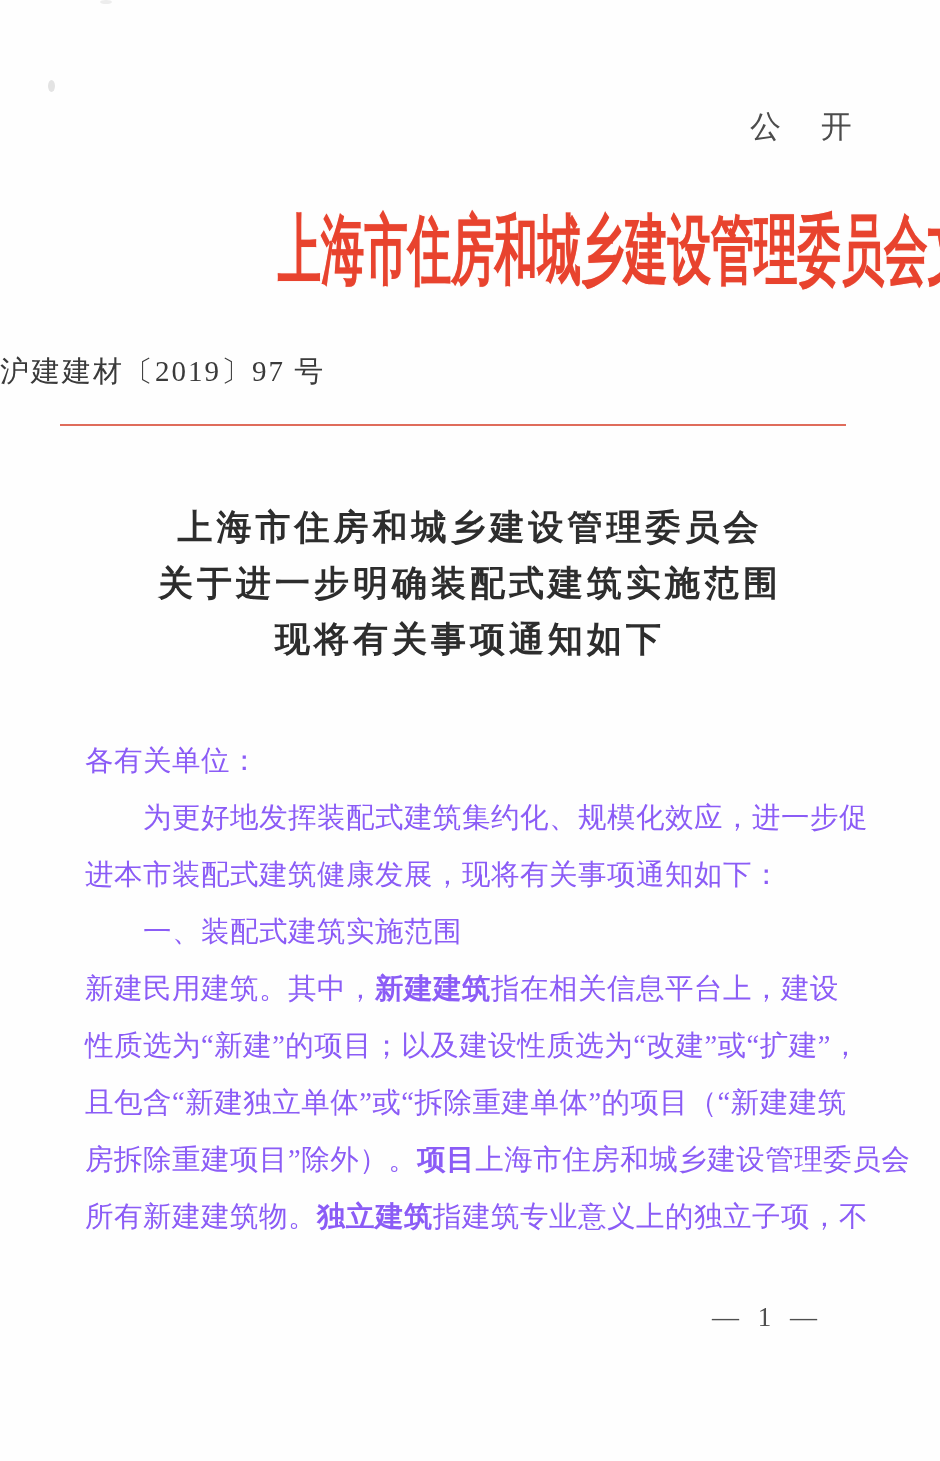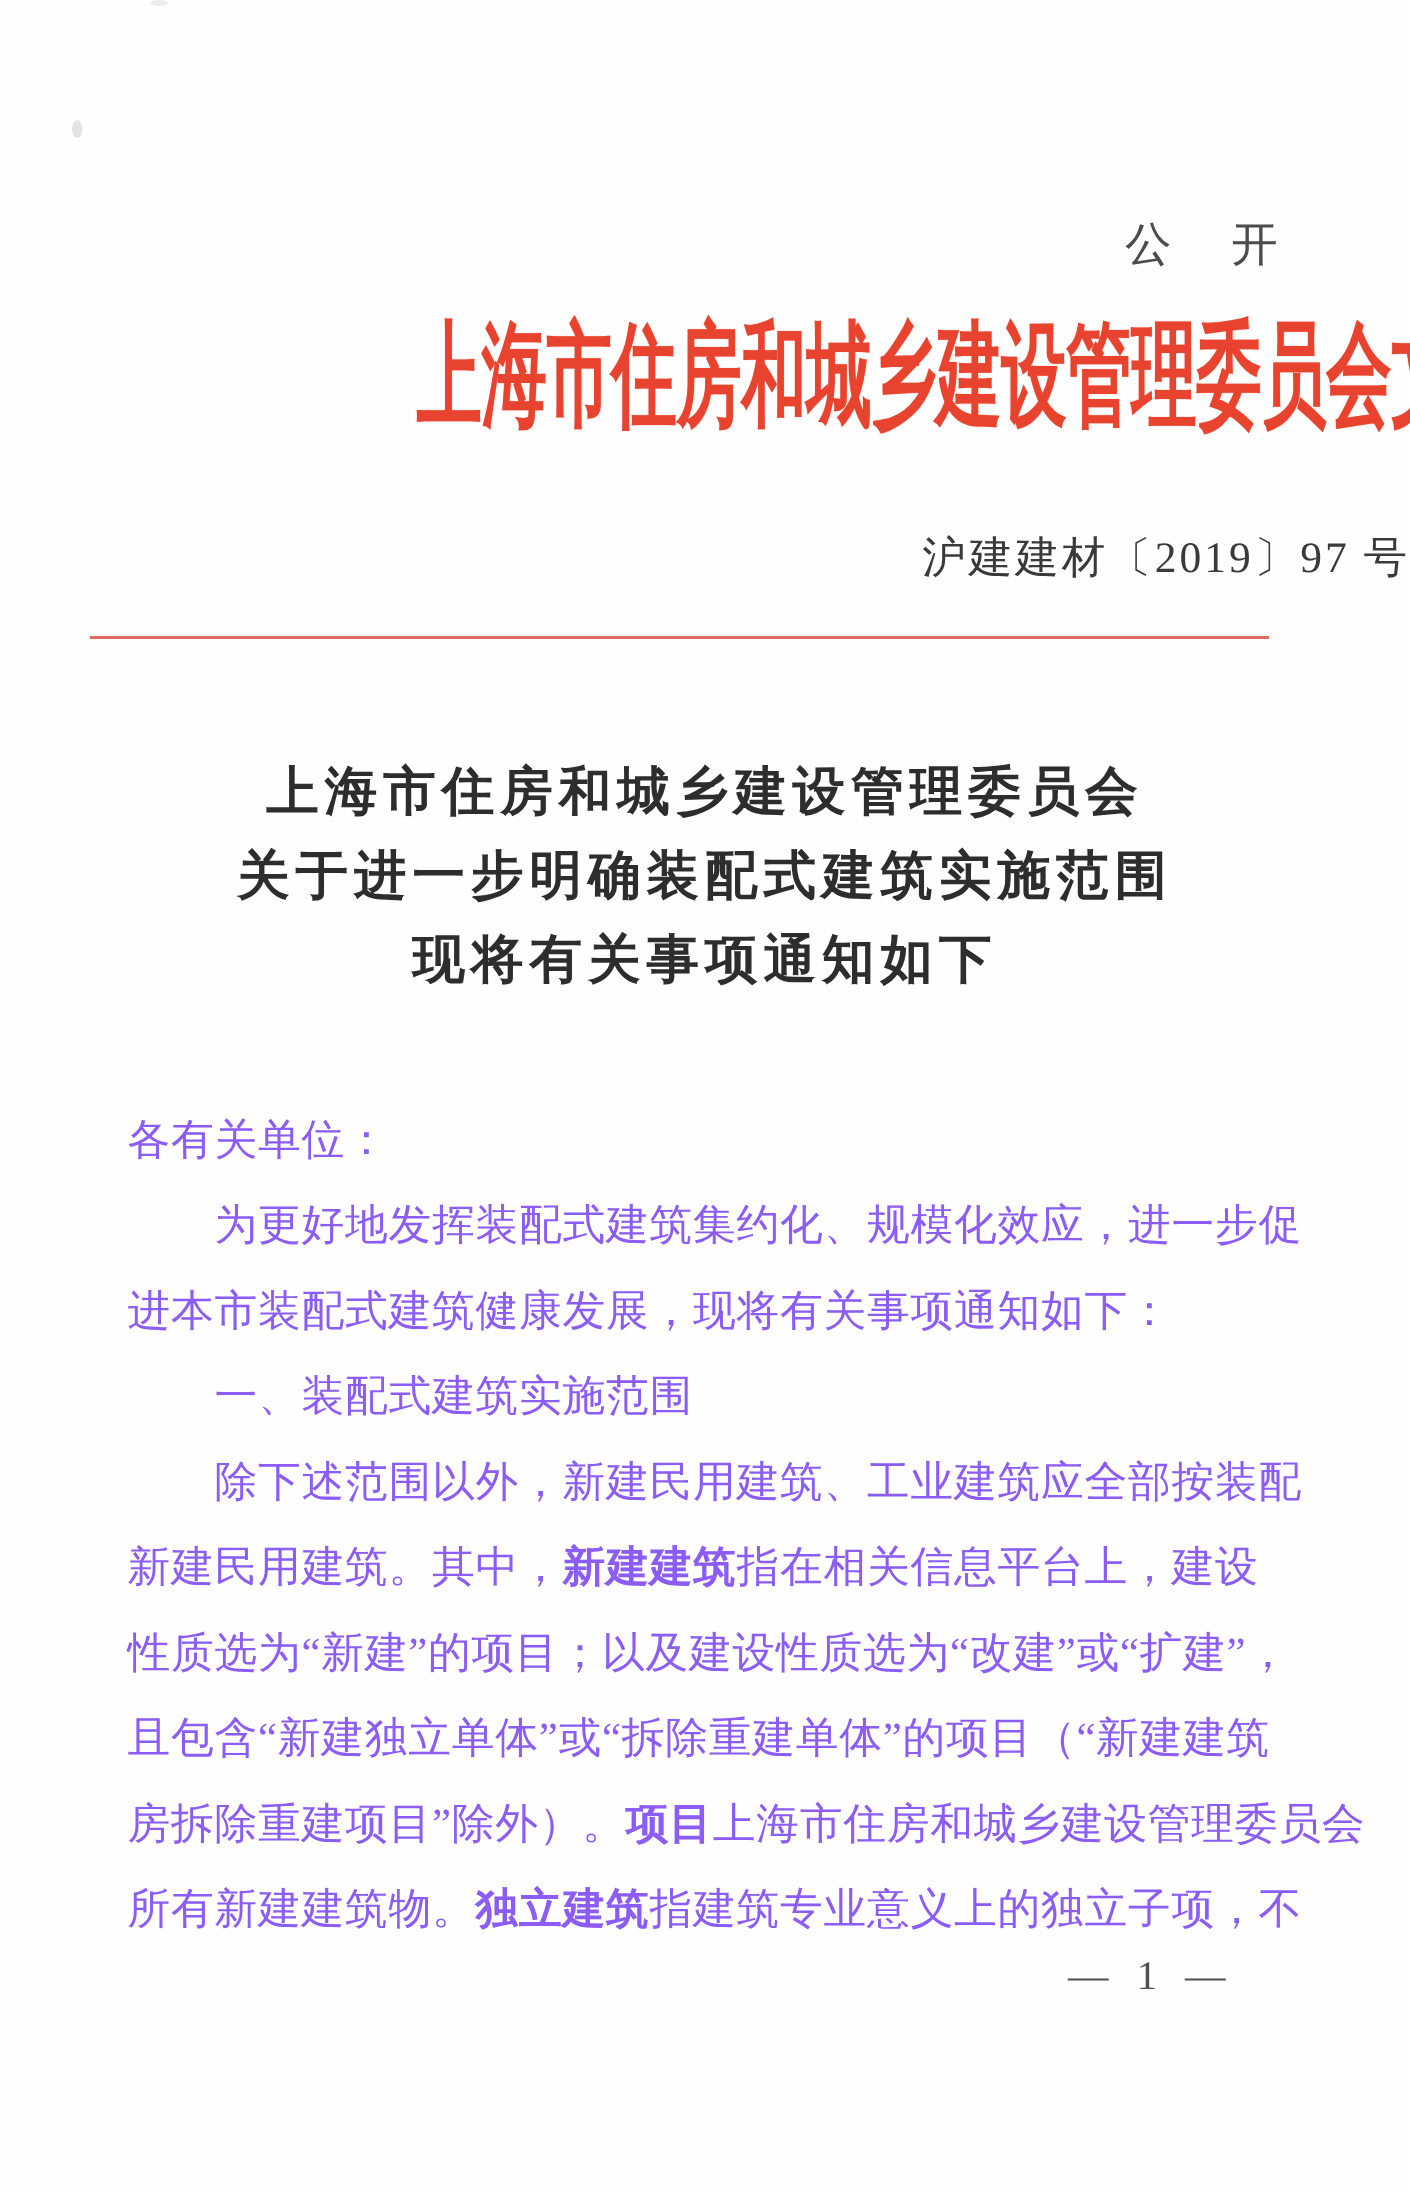--- a/index.html
+++ b/index.html
@@ -14,21 +14,20 @@
     font-family: "Liberation Serif", "DejaVu Serif", serif;
   }
   .classification {
     position: absolute;
     top: 106px;
     left: 750px;
     font-size: 31px;
     color: #4c4c4c;
     letter-spacing: 16px;
     white-space: nowrap;
-    margin-top: 36px;
   }
   .red-header {
     position: absolute;
     top: 200px;
     left: 0;
     width: 100%;
     text-align: center;
     white-space: nowrap;
   }
   .red-header .stretch {
@@ -39,21 +38,21 @@
     transform: scaleX(0.57);
     transform-origin: 50% 50%;
     letter-spacing: 0px;
     text-shadow: 0 0 1px rgba(232, 67, 46, 0.55);
   }
   .doc-number {
     position: absolute;
     top: 352px;
     left: 0;
     width: 100%;
-    text-align: right;
+    text-align: left;
     font-size: 29px;
     color: #3a3a3a;
     letter-spacing: 2px;
   }
   .red-rule {
     position: absolute;
     top: 424px;
     left: 60px;
     width: 786px;
     height: 2px;
@@ -139,23 +138,20 @@
     </div>
     <div class="line ind">
       <span>为更好地发挥装配式建筑集约化、规模化效应，进一步促</span>
     </div>
     <div class="line">
       <span>进本市装配式建筑健康发展，现将有关事项通知如下：</span>
     </div>
     <div class="line ind">
       <span>一、装配式建筑实施范围</span>
     </div>
-    <div class="line ind">
-      <span>除下述范围以外，新建民用建筑、工业建筑应全部按装配</span>
-    </div>
     <div class="line">
       <span>新建民用建筑。其中，</span><span class="b">新建建筑</span><span>指在相关信息平台上，建设</span>
     </div>
     <div class="line">
       <span>性质选为“新建”的项目；以及建设性质选为“改建”或“扩建”，</span>
     </div>
     <div class="line">
       <span>且包含“新建独立单体”或“拆除重建单体”的项目（“新建建筑</span>
     </div>
     <div class="line">

